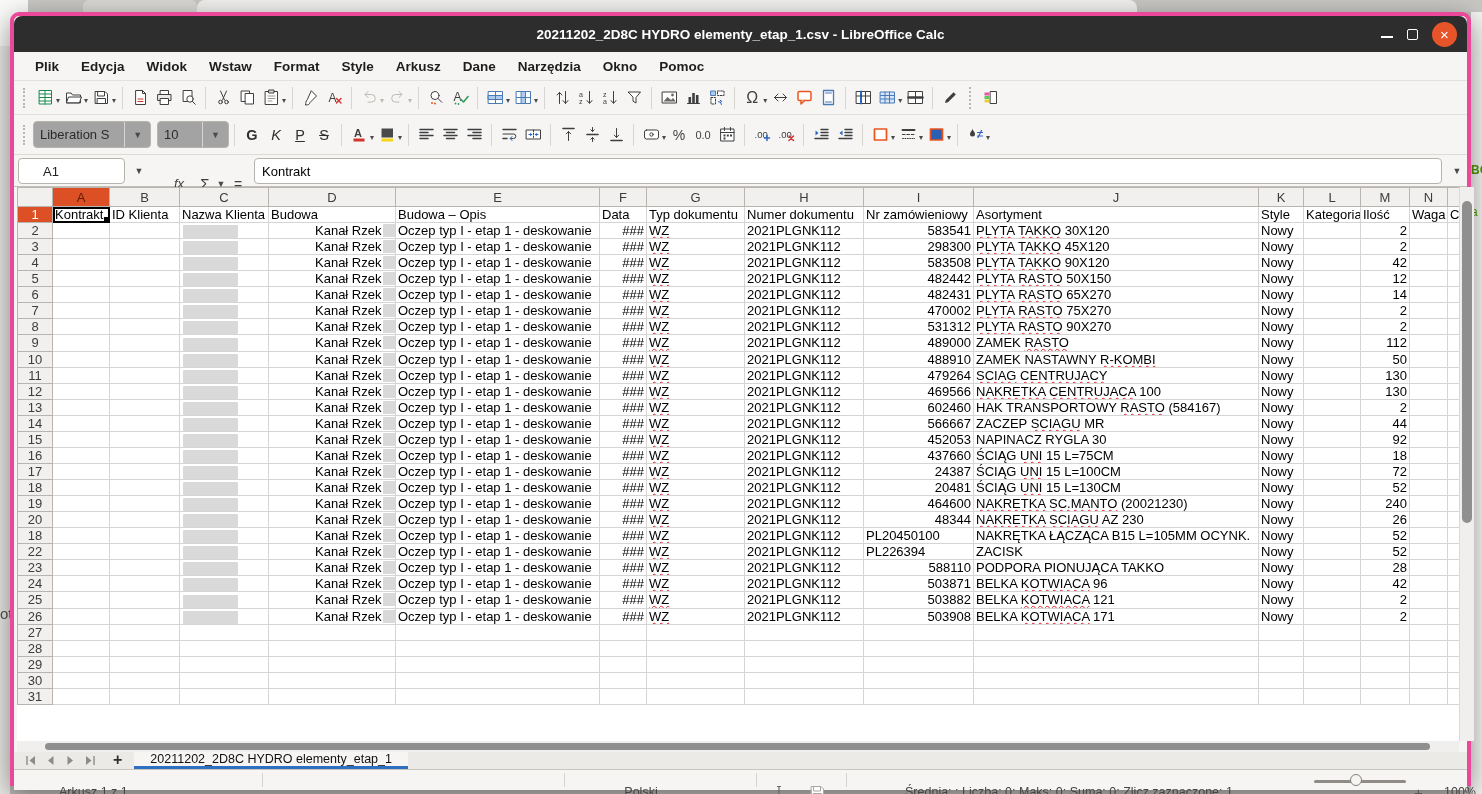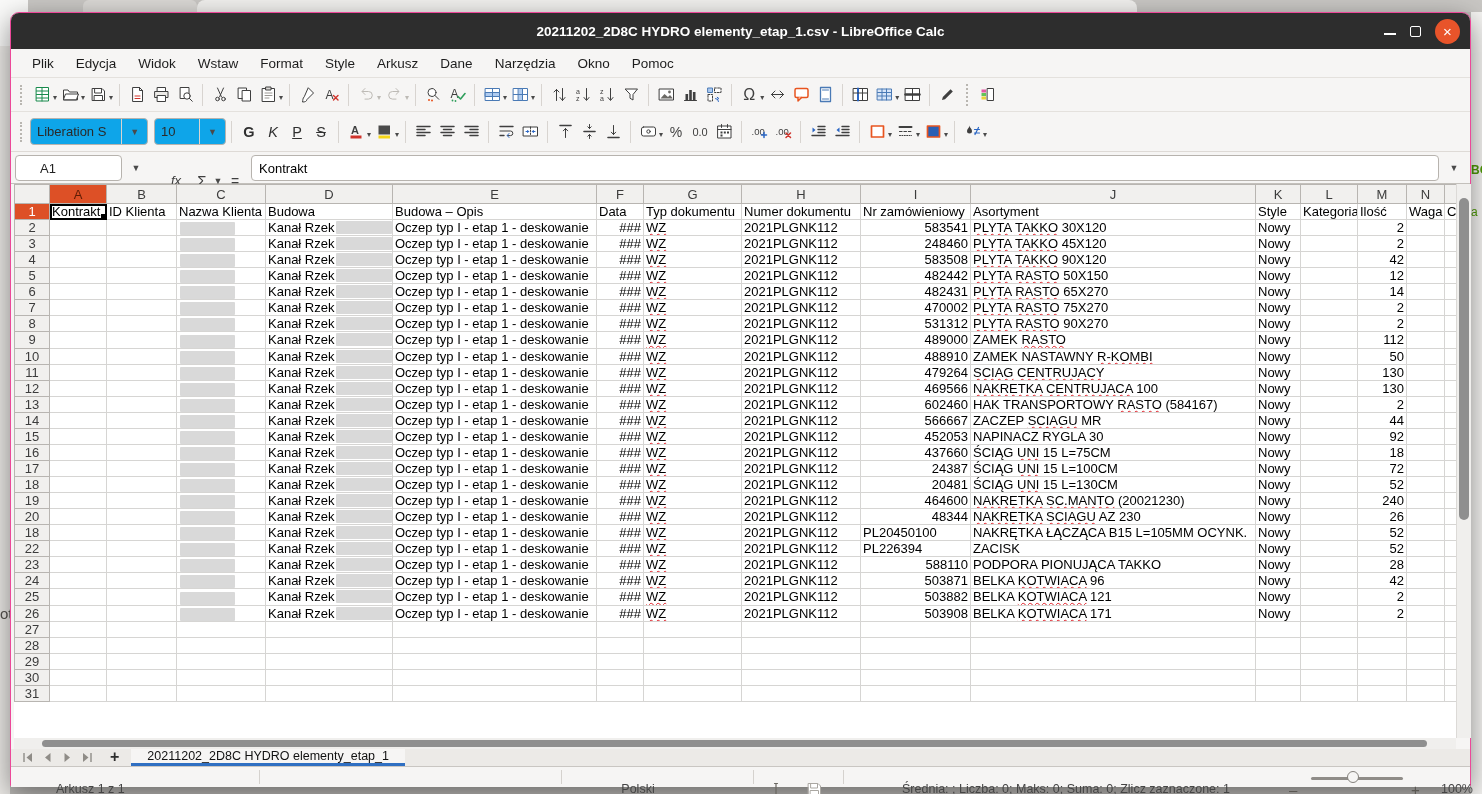--- a/index.html
+++ b/index.html
@@ -12,49 +12,49 @@
   .bg-top-win { position:absolute; left:197px; top:0; width:940px; height:12px; background:#f1f0ee; border-radius:8px 8px 0 0; }
   .bg-corner { position:absolute; left:0; top:0; width:28px; height:46px; background:#fafaf9; }
   .bg-left { position:absolute; left:0; top:46px; width:10px; height:748px; background:#eceae7; }
   .bg-right { position:absolute; right:0; top:12px; width:11px; height:782px; background:#f5f4f2; }
   .bg-frag-left { position:absolute; left:0; top:605px; width:10px; overflow:hidden; font-size:15px; color:#55524e; z-index:0; }
   .bg-frag-r1 { position:absolute; right:0; top:163px; width:11px; overflow:hidden; font-size:12px; font-weight:bold; color:#4e9a06; }
   .bg-frag-r2 { position:absolute; right:0; top:205px; width:11px; overflow:hidden; font-size:12px; color:#4e9a06; }
 
   
   .window { position:absolute; left:10px; top:12px; width:1461px; height:774px; background:#f6f5f4;
-            border-radius:9px 9px 0 0; box-shadow:0 8px 28px rgba(0,0,0,.45); border:1px solid #ec4899; z-index:2; }
+            border-radius:9px 9px 0 0; box-shadow:0 8px 28px rgba(0,0,0,.45); border:4px solid #ec4899; z-index:2; }
 
   .titlebar { position:absolute; left:0; top:0; width:100%; height:36px; background:#2d2d2d; border-radius:8px 8px 0 0;
               display:flex; align-items:center; justify-content:center; }
   .title { color:#fff; font-weight:bold; font-size:13.5px; }
   .win-controls { position:absolute; right:10px; top:0; height:36px; display:flex; align-items:center; gap:14px; }
   .ctl-min { width:12px; height:2px; background:#fff; display:inline-block; margin-top:6px; }
   .ctl-max { width:11px; height:11px; border:1.4px solid #fff; border-radius:2px; display:inline-block; }
   .ctl-close { width:25px; height:25px; border-radius:50%; background:#e8542a; color:#fff; font-size:15px;
                display:flex; align-items:center; justify-content:center; line-height:1; }
 
   .menubar { position:absolute; left:0; top:36px; width:100%; height:28px; background:#f6f5f4;
              display:flex; align-items:center; padding-left:10px; font-size:13.5px; color:#1d1d1d; }
-  .menu-item { padding:0 11px; height:100%; display:flex; align-items:center; }
+  .menu-item { padding:0 11px; height:100%; display:flex; align-items:center;font-weight:bold; }
 
   .toolbar { position:absolute; left:0; width:100%; background:#f6f5f4; display:flex; align-items:center; }
   #toolbar1 { top:64px; height:34px; border-top:1px solid #e4e1dd; padding-left:6px; }
   #toolbar2 { top:98px; height:40px; border-top:1px solid #e4e1dd; padding-left:6px; }
   .grip { width:0; height:20px; border-left:2px dotted #b9b6b1; margin:0 8px 0 3px; }
   .tgroup { display:flex; align-items:center; }
   .tbtn { min-width:24px; height:26px; display:flex; align-items:center; justify-content:center; border-radius:3px; padding:0 1px; }
   .tbtn svg { display:block; }
   .dda { font-size:8px; color:#4a4a4a; margin:6px 1px 0 -1px; }
   .dda.dis { color:#bdbab5; }
   .tsep { width:0; height:22px; border-left:1px solid #d8d4d0; margin:0 5px; }
   .tsep-dots { width:0; height:22px; border-left:2px dotted #b9b6b1; margin:0 7px; }
   .glyph { font-size:15px; color:#3f3f3f; }
 
-  .combo { height:27px; background:#0ea5e9; border:1px solid #b7b3ae; border-radius:4px; display:flex; align-items:center; overflow:hidden; }
+  .combo { height:27px; background:#a3a3a3; border:1px solid #b7b3ae; border-radius:4px; display:flex; align-items:center; overflow:hidden; }
   .combo .val { padding:0 6px; font-size:13px; color:#2a2a2a; white-space:nowrap; overflow:hidden; }
   .combo .arrow-seg { width:26px; height:100%; border-left:1px solid #d8d4d0; display:flex; align-items:center; justify-content:center; font-size:9px; color:#4a4a4a; }
   .fontname { width:118px; margin-right:6px; }
   .fontname .val { width:92px; }
   .fontsize { width:72px; }
   .fmt-letter { font-size:14.5px; color:#2f2f2f; width:24px; text-align:center; }
   .b { font-weight:bold; } .i { font-style:italic; } .u { text-decoration:underline; } .s { text-decoration:line-through; }
 
   .formulabar { position:absolute; left:0; top:138px; width:100%; height:33px; background:#f6f5f4;
                 border-top:1px solid #dedad6; border-bottom:1px solid #c3c0bb; display:flex; align-items:center; }
@@ -78,21 +78,21 @@
   .grid th { background:#f1f0ee; border-color:#b8b5b1; color:#3c3c3c; text-align:center; padding:0; }
   .grid tr.hdr th { height:19px; }
   .grid th.selhdr { background:#dd5026; color:#5f1c04; }
   .grid th.selnum { background:#dd5026; color:#fff; }
   .ra { text-align:right !important; }
   .sq { text-decoration:underline; text-decoration-style:wavy; text-decoration-color:#e01b24; text-decoration-thickness:1px; text-underline-offset:1px; }
   td.sel { position:relative; outline:2px solid #000; outline-offset:-2px; }
   td.sel::after { content:''; position:absolute; right:0; bottom:0; width:5px; height:5px; background:#000; }
   .blur { display:inline-block; background:#d9d9d9; height:13px; border-radius:1px; vertical-align:middle; }
   .cblur { width:55px; margin-left:1px; }
-  .dcell { display:flex; align-items:center; }
+  .dcell { display:flex; align-items:center;margin-left:44px; }
   .dblur { width:56px; margin-left:2px; flex:none; }
 
   .vscroll { position:absolute; left:1445px; top:171px; width:15px; height:554px; background:#f0efed; border-left:1px solid #dcdad7; }
   .vthumb { position:absolute; left:2px; top:14px; width:10px; height:322px; background:#8f8f8f; border-radius:6px; }
   .hscroll { position:absolute; left:3px; top:725px; width:1442px; height:11px; background:#f0efed; }
   .hthumb { position:absolute; left:28px; top:2px; width:1385px; height:7px; background:#8f8f8f; border-radius:4px; }
 
   .tabbar { position:absolute; left:0; top:736px; width:100%; height:17px; background:#eceae7; display:flex; align-items:center; }
   .tabnav { display:flex; align-items:center; gap:7px; padding:0 8px 0 10px; }
   .tabnav span { display:flex; align-items:center; }
@@ -699,21 +699,21 @@
             <td>
               <span class="dcell">
                 <span>Kanał Rzek</span>
                 <span class="blur dblur"></span>
               </span>
             </td>
             <td>Oczep typ I - etap 1 - deskowanie</td>
             <td class="ra">###</td>
             <td><span class="sq">WZ</span></td>
             <td>2021PLGNK112</td>
-            <td class="ra">248460</td>
+            <td class="ra">298300</td>
             <td><span class="sq">PLYTA</span> <span class="sq">TAKKO</span> 45X120</td>
             <td>Nowy</td>
             <td></td>
             <td class="ra">2</td>
             <td></td>
             <td></td>
           </tr>
           <tr>
             <th>4</th>
             <td></td>

